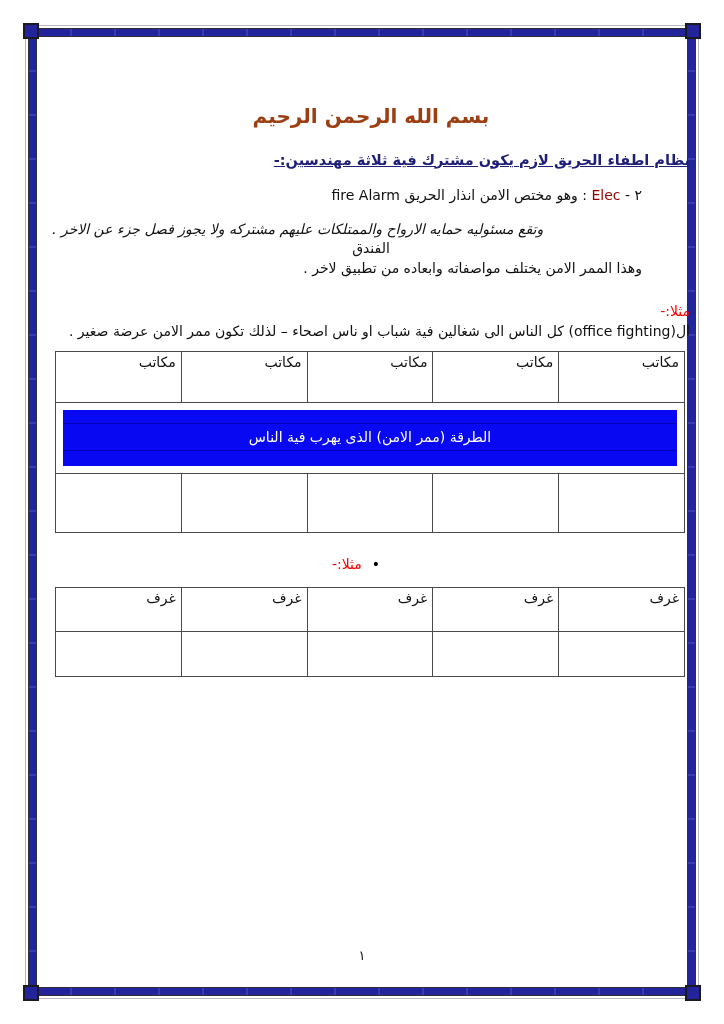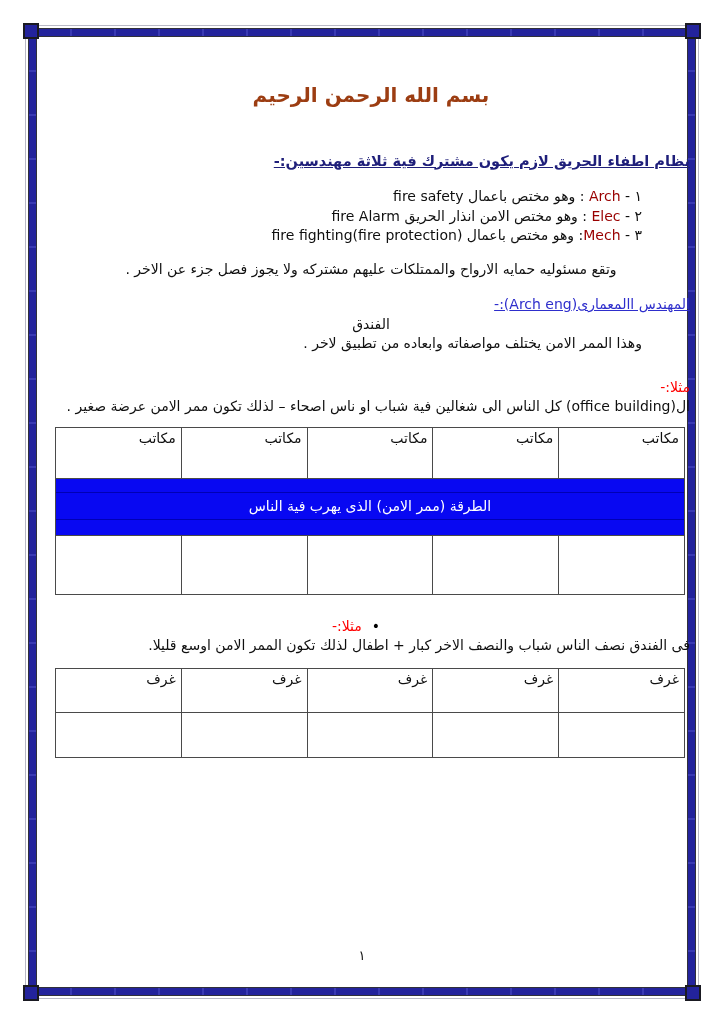--- a/index.html
+++ b/index.html
@@ -19,49 +19,49 @@
   .knot{position:absolute;width:12px;height:12px;background:#23239c;border:2px solid #1a1a22;}
   .knot.tl{left:23px;top:23px;} .knot.tr{right:23px;top:23px;}
   .knot.bl{left:23px;bottom:23px;} .knot.br{right:23px;bottom:23px;}
 
   
   .content{
     position:absolute;left:52px;right:34px;top:36px;bottom:36px;
     direction:rtl;font-size:14px;line-height:19.5px;
   }
   .basmala{
-    margin-top:50px;text-align:center;font-size:20px;font-weight:bold;
+    margin-top:71px;text-align:center;font-size:20px;font-weight:bold;
     color:#9c3d12;font-family:"DejaVu Serif","DejaVu Sans",serif;
   }
   .main-heading{
-    margin-top:46px;text-align:right;font-weight:bold;font-size:14.5px;
+    margin-top:24px;text-align:right;font-weight:bold;font-size:14.5px;
     color:#1f1f7a;text-decoration:underline;
   }
   .eng-list{margin-top:16px;text-align:right;padding-left:4px;}
   .eng-list .row{padding-right:48px;}
   .eng-name{color:#990000;}
-  .resp-para{margin-top:14px;text-align:center;}
+  .resp-para{margin-top:14px;text-align:left;font-style:italic;}
   .arch-heading{margin-top:16px;text-align:right;color:#2e2ecc;text-decoration:underline;}
   .arch-line1{margin-top:2px;text-align:right;padding-right:22px;white-space:nowrap;}
   .arch-line2{text-align:center;}
   .arch-line3{text-align:right;padding-right:48px;}
   .example-label{margin-top:24px;text-align:right;color:#ff0000;}
   .example-text{text-align:right;}
   .bullet-line{margin-top:22px;text-align:center;padding-right:30px;}
   .bullet-dot{color:#000;margin-left:10px;}
   .bullet-label{color:#ff0000;}
 
   
   table.grid{border-collapse:collapse;width:630px;margin-right:5px;table-layout:fixed;}
   table.grid td{border:1px solid #4a4a4a;vertical-align:top;text-align:right;padding:1px 5px;font-size:14px;}
   .t1{margin-top:10px;}
   .t2{margin-top:12px;}
   .t1 td.hdr{height:48px;}
   .t2 td.hdr{height:41px;}
-  td.corridor{padding:0 !important;}
+  td.corridor{padding:7px !important;}
   .corridor-inner{display:flex;flex-direction:column;background:#0808f2;width:100%;}
   .c-strip{width:100%;}
   .c-text{
     width:100%;text-align:center;color:#ffffff;font-size:14px;line-height:26px;
     border-top:1px solid #0000b4;border-bottom:1px solid #0000b4;
   }
   .t1 .c-top{height:13px;} .t1 .c-bot{height:15px;}
   .t2 .c-top{height:14px;} .t2 .c-bot{height:50px;}
   .t1 td.empty{height:56px;}
   .t2 td.empty{height:42px;}
@@ -81,33 +81,30 @@
 <div class="knot bl"></div>
 <div class="knot br"></div>
 
 <div class="content">
 
   <div class="basmala">بسم الله الرحمن الرحيم</div>
 
   <div class="main-heading">نظام اطفاء الحريق لازم يكون مشترك فية ثلاثة مهندسين:-</div>
 
   <div class="eng-list">
-    <div class="row"><span>١ - </span><span class="eng-name">Arch</span><span> : وهو مختص باعمال  </span><span>fire safety</span></div>
     <div class="row"><span>٢ - </span><span class="eng-name">Elec</span><span> : وهو مختص الامن انذار الحريق  </span><span>fire Alarm</span></div>
-    <div class="row"><span>٣ - </span><span class="eng-name">Mech</span><span>: وهو مختص باعمال  </span><span>(fire protection)fire fighting</span></div>
   </div>
 
   <div class="resp-para">وتقع مسئوليه حمايه الارواح والممتلكات عليهم مشتركه ولا يجوز فصل جزء عن الاخر .</div>
 
-  <div class="arch-heading">المهندس االمعمارى(Arch eng):-</div>
   <div class="arch-line2">الفندق</div>
   <div class="arch-line3">وهذا الممر الامن يختلف مواصفاته وابعاده من تطبيق لاخر .</div>
 
   <div class="example-label">مثلا:-</div>
-  <div class="example-text">ال(office  building)  كل الناس الى شغالين فية شباب او ناس اصحاء – لذلك تكون ممر الامن عرضة صغير .</div>
+  <div class="example-text">ال(office  fighting)  كل الناس الى شغالين فية شباب او ناس اصحاء – لذلك تكون ممر الامن عرضة صغير .</div>
 
   <table class="grid t1">
     <tbody>
         <tr>
       <td class="hdr">مكاتب</td>
       <td class="hdr">مكاتب</td>
       <td class="hdr">مكاتب</td>
       <td class="hdr">مكاتب</td>
       <td class="hdr">مكاتب</td>
     </tr>
@@ -126,21 +123,20 @@
       <td class="empty"></td>
       <td class="empty"></td>
       <td class="empty"></td>
     </tr>
   </tbody>
     </table>
 
   <div class="bullet-line">
     <span class="bullet-dot">•</span><span class="bullet-label">مثلا:-</span>
   </div>
-  <div class="example-text">فى الفندق نصف الناس شباب والنصف الاخر كبار + اطفال لذلك تكون الممر الامن اوسع قليلا.</div>
 
   <table class="grid t2">
     <tbody>
         <tr>
       <td class="hdr">غرف</td>
       <td class="hdr">غرف</td>
       <td class="hdr">غرف</td>
       <td class="hdr">غرف</td>
       <td class="hdr">غرف</td>
     </tr>

